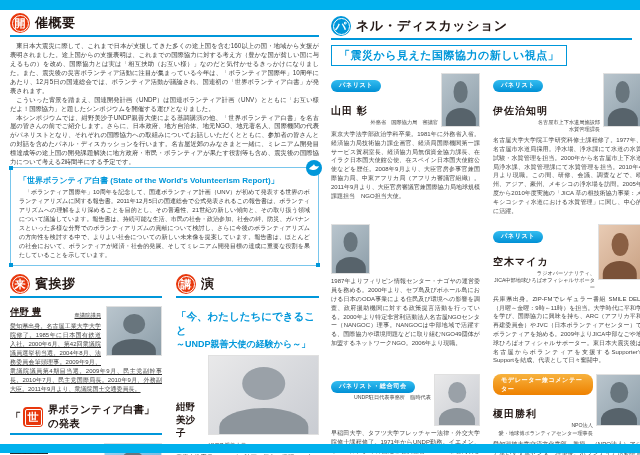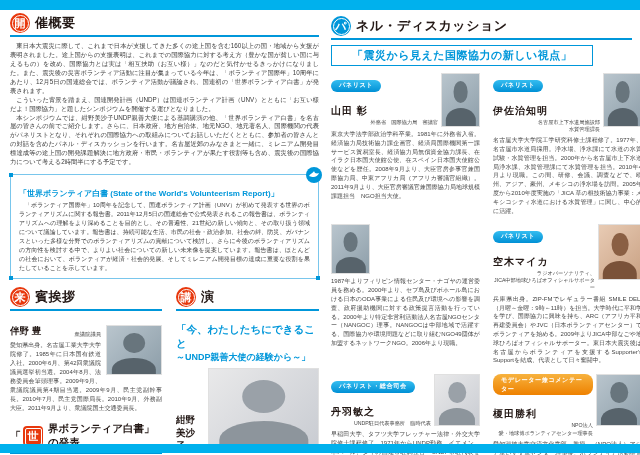--- a/index.html
+++ b/index.html
@@ -18,32 +18,32 @@
   .sec-icon.blue{background:#0097da;}
   .sec-title{font-size:13px;font-weight:bold;color:#231815;letter-spacing:.5px;}
   .sec-title.small{font-size:10.5px;letter-spacing:0;}
   .quote-mark{font-size:11px;font-weight:bold;color:#231815;margin-right:-3px;}
 
   
   #left-page{position:absolute;left:10px;top:13px;width:309px;}
   #overview-body{margin-top:5px;}
   #overview-body p{margin:0;font-size:6.3px;line-height:1.42;text-align:justify;text-indent:1em;color:#3a3a3a;}
 
-  #wp-box{position:relative;margin-top:7px;border:1px solid #79c6ec;padding:13px 8px 5px 8px;background:#fff;}
+  #wp-box{position:relative;border:1px solid #79c6ec;padding:7px 8px 5px 8px;background:#fff;}
   .corner{position:absolute;width:4px;height:4px;background:#0097da;}
   .corner.tl{left:-2px;top:-2px;} .corner.tr{right:-2px;top:-2px;}
   .corner.bl{left:-2px;bottom:-2px;} .corner.br{right:-2px;bottom:-2px;}
   #wp-title{font-size:8px;font-weight:bold;color:#0097da;margin:0 0 2px 0;}
   #wp-body{font-size:6px;line-height:1.5;text-align:justify;color:#3a3a3a;text-indent:1em;}
   #wp-globe{position:absolute;top:-8px;right:-4px;}
 
   #left-bottom{display:flex;gap:14px;margin-top:8px;}
   #left-col{width:152px;} #right-col{width:143px;}
 
-  .person{margin-top:14px;overflow:hidden;}
+  .person{margin-top:8px;overflow:hidden;text-decoration:underline;}
   .photo{background:linear-gradient(135deg,#b9c5cd,#8d9ea9);position:relative;overflow:hidden;border:1px solid #e0e0e0;box-sizing:border-box;}
   .photo::before{content:"";position:absolute;left:50%;top:14%;width:40%;height:42%;transform:translateX(-50%);background:#68757d;border-radius:50%;}
   .photo::after{content:"";position:absolute;left:50%;bottom:-14%;width:82%;height:48%;transform:translateX(-50%);background:#57636b;border-radius:50% 50% 0 0;}
   .photo.f-right{float:right;margin:0 0 3px 5px;}
   .ph-sky{background:linear-gradient(135deg,#9fd2ef,#6fb4dd);}
   .ph-warm{background:linear-gradient(135deg,#e8cbb4,#c9a183);}
   .ph-warm::before{background:#8a5f43;} .ph-warm::after{background:#7a5239;}
   .ph-light{background:linear-gradient(135deg,#e9e9ea,#c9ccd2);}
   .ph-light::before{background:#9aa1a8;} .ph-light::after{background:#8d959c;}
 
@@ -59,21 +59,21 @@
   #talk-title .t1{font-size:10.5px;display:block;}
   #talk-title .t2{font-size:9px;display:block;text-align:left;}
   #kouen-photo{float:right;width:111px;height:80px;}
   #kouen-name-block{margin-top:46px;width:70px;}
   #kouen-name-block .p-name{font-size:9.5px;}
   #kouen-name-block .p-role{text-align:right;margin-top:2px;}
   #kouen-bio{clear:both;font-size:6px;line-height:1.5;text-align:justify;color:#454545;margin-top:4px;}
 
   
   #right-page{position:absolute;left:331px;top:16px;width:301px;}
-  #panel-subtitle{display:inline-block;border:1.5px solid #0097da;color:#0097da;font-weight:bold;font-size:11px;padding:2px 20px;margin-top:5px;letter-spacing:.5px;}
+  #panel-subtitle{display:inline-block;border:1.5px solid #0097da;color:#0097da;font-weight:bold;font-size:11px;padding:2px 7px;margin-top:5px;letter-spacing:.5px;}
   #panel-grid{display:grid;grid-template-columns:149px 149px;column-gap:13px;margin-top:7px;row-gap:9px;}
   .badge{display:inline-block;background:linear-gradient(#35bdf0,#0090d5);color:#fff;font-size:6.2px;font-weight:bold;border-radius:8px;padding:1.5px 8px;letter-spacing:.5px;}
   .badge.orange{background:linear-gradient(#f7b23e,#ee8100);}
   .cell-head{display:flex;gap:3px;}
   .cell-left{flex:1 1 auto;min-width:0;}
   .cell-photo{flex:0 0 auto;width:39px;height:54px;}
   .cell-name{font-size:10px;font-weight:bold;color:#231815;margin-top:12px;letter-spacing:1px;}
   .cell-role{font-size:5.2px;color:#444;text-align:right;white-space:pre-line;line-height:1.4;margin-top:1px;}
   .cell-bio{font-size:6px;line-height:1.47;text-align:justify;color:#454545;margin-top:3px;}
 </style>
@@ -229,21 +229,20 @@
           </div>
           <div class="cell-photo photo ph-warm" style="width:44px;height:56px;"></div>
         </div>
         <div class="cell-bio">兵庫県出身。ZIP-FMでレギュラー番組 SMILE DELI（月曜～金曜：9時～11時）を担当。大学時代に平和学を学び、国際協力に興味を持ち、ARC（アフリカ平和再建委員会）やJVC（日本ボランティアセンター）でボランティアを始める。2009年よりJICA中部なごや地球ひろばオフィシャルサポーター。東日本大震災後は名古屋からボランティアを支援するSupporter's Supportを結成、代表として日々奮闘中。</div>
       </div>
 
       <div class="p-cell">
         <div class="cell-head">
           <div class="cell-left">
             <span class="badge">パネリスト・総合司会</span>
-            <div class="cell-name">丹羽敏之</div>
             <div class="cell-role">UNDP駐日代表事務所　臨時代表</div>
           </div>
           <div class="cell-photo photo ph-light" style="width:46px;height:52px;"></div>
         </div>
         <div class="cell-bio">早稲田大学、タフツ大学フレッチャー法律・外交大学院修士課程修了。1971年からUNDP勤務。イエメン、ネパール、タイの国連常駐調整官・UNDP常駐代表を経て、1990年よりUNDP本部にて国連事務次長補及び財務管理担当長。1997年～2004年国連本部管理局にて総務担当の国連事務次長補。2004年～2007年ユニセフ事務局次長を歴任。2008年日本政府のネパール選挙監視団長として同国に派遣。2011年9月より現職。</div>
       </div>
 
       <div class="p-cell">
         <div class="cell-head">
           <div class="cell-left">

